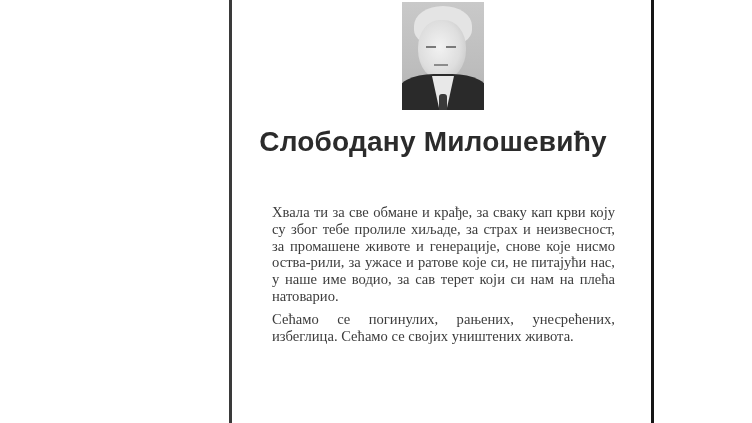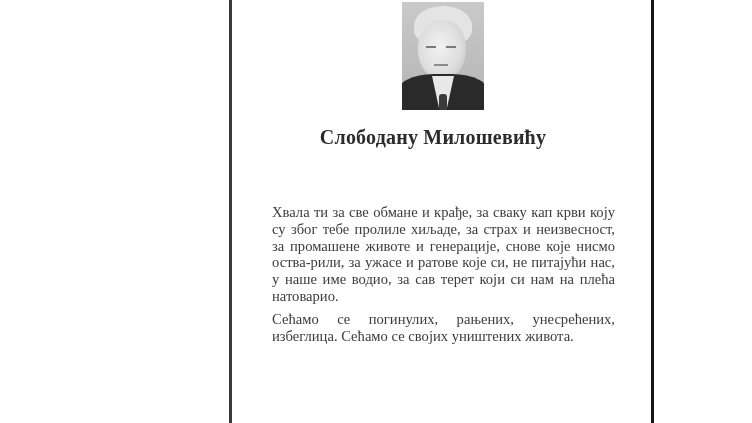--- a/index.html
+++ b/index.html
@@ -103,23 +103,23 @@
       height: 20px;
       background: #3a3a3a;
       border-radius: 3px 3px 0 0;
     }
     .title {
       position: absolute;
       left: 232px;
       width: 402px;
       top: 126px;
       text-align: center;
-      font-family: Liberation Serif, serif;
+      font-family: Liberation Sans, sans-serif;
       font-weight: bold;
-      font-size: 20px;
+      font-size: 28px;
       color: #2b2b2b;
       letter-spacing: 0.2px;
       margin: 0;
     }
     .body-text {
       position: absolute;
       left: 272px;
       top: 204px;
       width: 343px;
       font-family: "Liberation Serif", "DejaVu Serif", serif;

